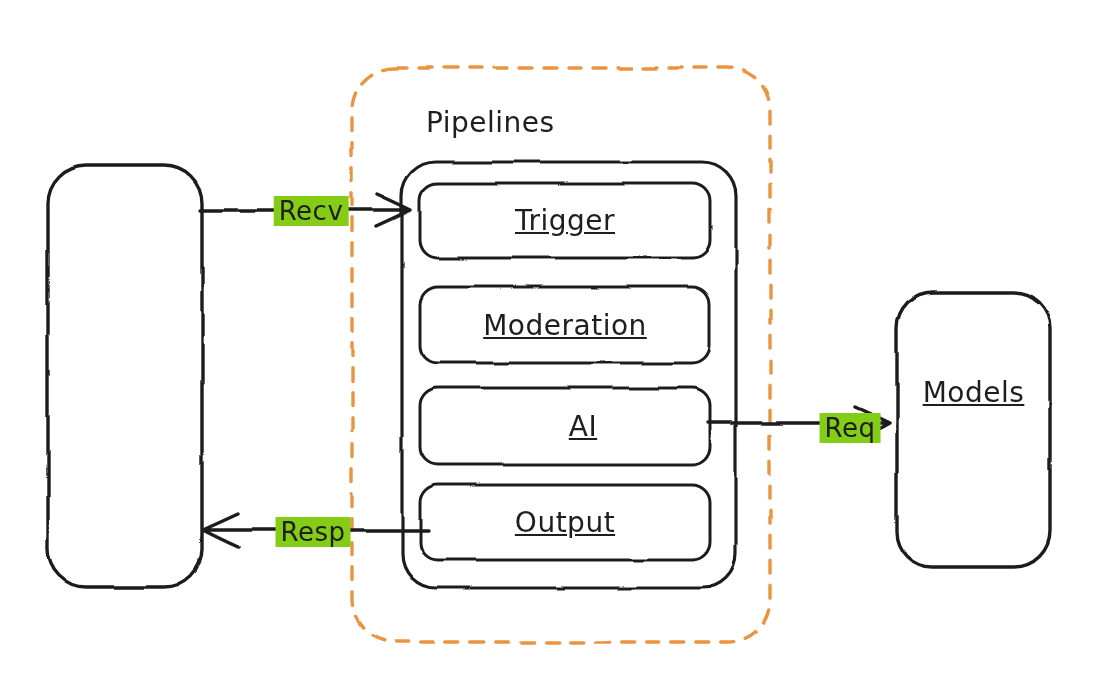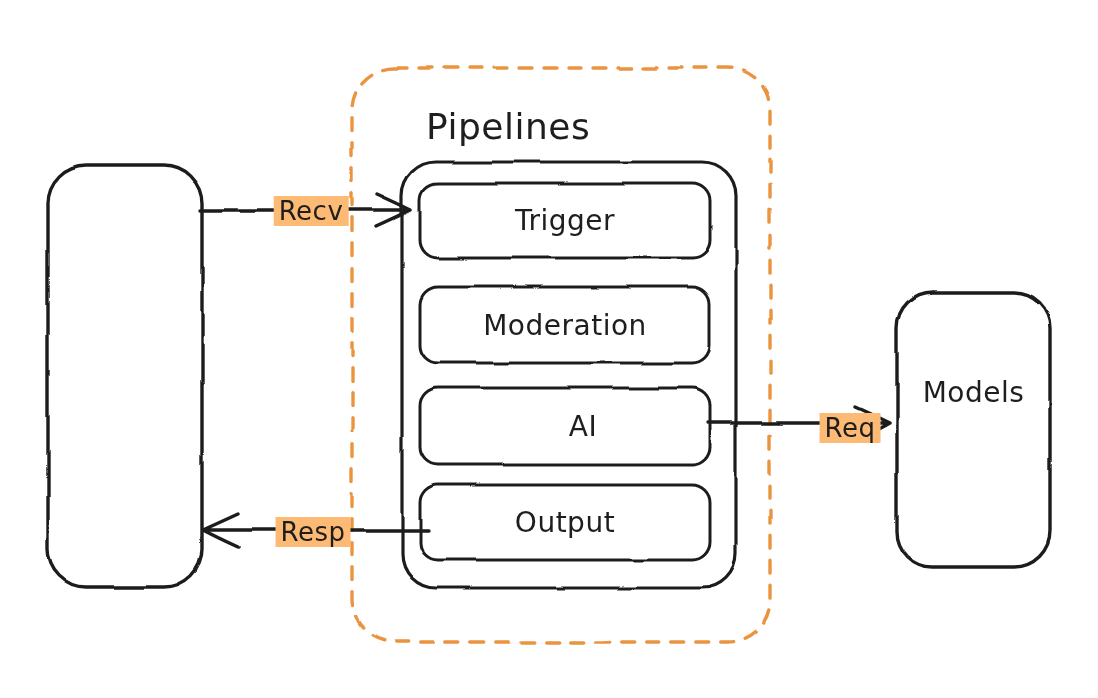--- a/index.html
+++ b/index.html
@@ -28,30 +28,31 @@
   }
   .node-lbl {
     font-size: 28px;
     letter-spacing: 0.5px;
   }
   .center-in-box {
     display: flex;
     align-items: center;
     justify-content: center;
     text-align: center;
+    text-decoration: underline;
   }
   .edge-lbl {
     font-size: 26px;
-    background: #fdba74;
+    background: #84cc16;
     padding: 0 5px;
     transform: translate(-50%, -50%);
     letter-spacing: 0.5px;
   }
   .group-lbl {
-    font-size: 36px;
+    font-size: 28px;
     letter-spacing: 0.5px;
   }
 </style>
 </head>
 <body>
 
 <div id="canvas">
 
   <svg id="shapes" width="1098" height="698" viewBox="0 0 1098 698">
     <defs>

